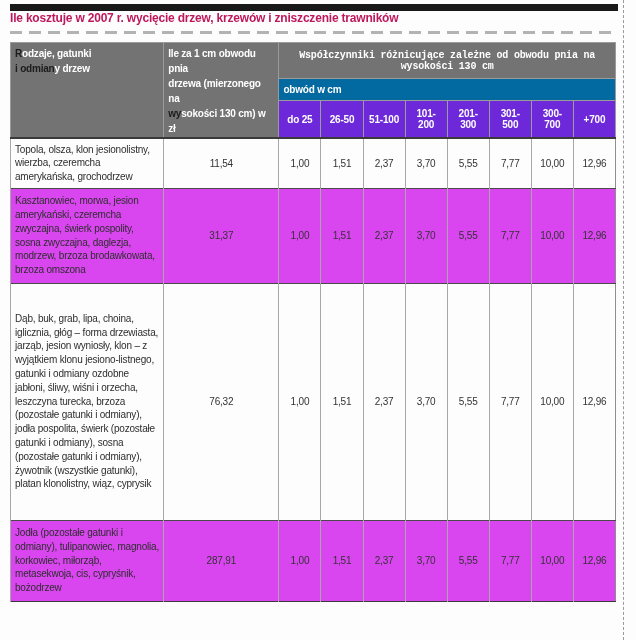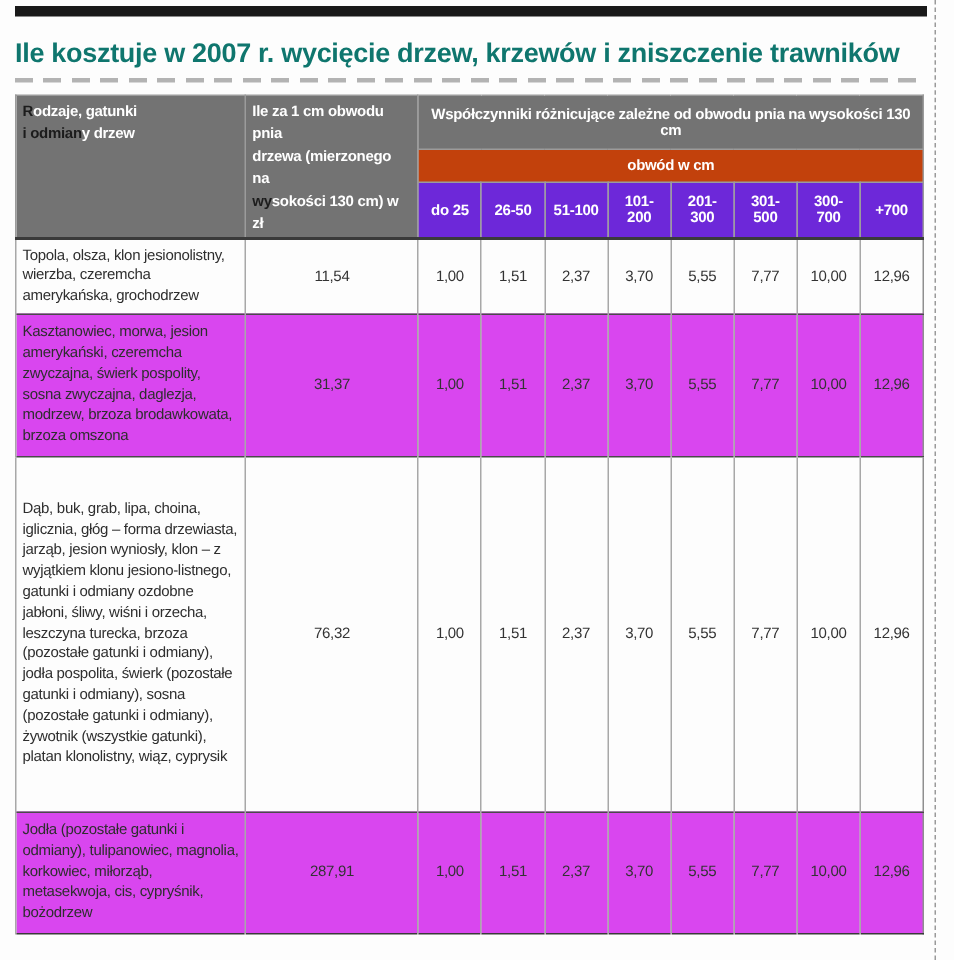--- a/index.html
+++ b/index.html
@@ -14,22 +14,22 @@
   .page { position: relative; padding: 2px 16px 0 10px; width: 636px; height: 640px; }
 
   .cut-line {
     position: absolute; top: 0; right: 12px; width: 0; height: 640px;
     border-right: 1px dashed #9a9a9a;
   }
 
   .top-rule { width: 608px; height: 7px; background: #191919; margin-top: 2px; }
 
   h1.title {
-    margin-top: 14px;
-    font-size: 18px; font-weight: bold; color: #0f766e;
+    margin-top: 0;
+    font-size: 12px; font-weight: bold; color: #be185d;
     letter-spacing: -0.2px; white-space: nowrap;
   }
 
   .dashed-sep {
     width: 608px; height: 3px; margin-top: 6px;
     background: repeating-linear-gradient(to right, #b3b3b3 0 12px, transparent 12px 19px);
   }
 
   table.price-table {
     margin-top: 8px;
@@ -45,22 +45,22 @@
   col.c1 { width: 153px; }
   col.c2 { width: 115px; }
   col.cf { width: 42px; }
 
   thead th {
     background: #737373; color: #ffffff; font-weight: bold;
     border: 1px solid #9b9b9b; padding: 1px 4px;
   }
   thead { border-bottom: 2px solid #3a3a3a; }
   th.hdr-left { text-align: left; vertical-align: top; padding-top: 3px; line-height: 15px; }
-  th.coeff-title { height: 17px; text-align: center; }
-  th.sub { height: 15px; text-align: center; background: #c2410c; }
+  th.coeff-title { height: 17px; text-align: center; font-family: Liberation Mono, monospace; }
+  th.sub { height: 15px; text-align: left; background: #0369a1; }
   th.rng { height: 17px; text-align: center; background: #6d28d9; }
   .dk { color: #1c1c1c; }
 
   tbody td {
     border-left: 1px solid #a8a8a8;
     border-top: 1px solid #4a4a4a;
     padding: 2px 4px;
     vertical-align: middle;
     text-align: center;
     color: #333;

